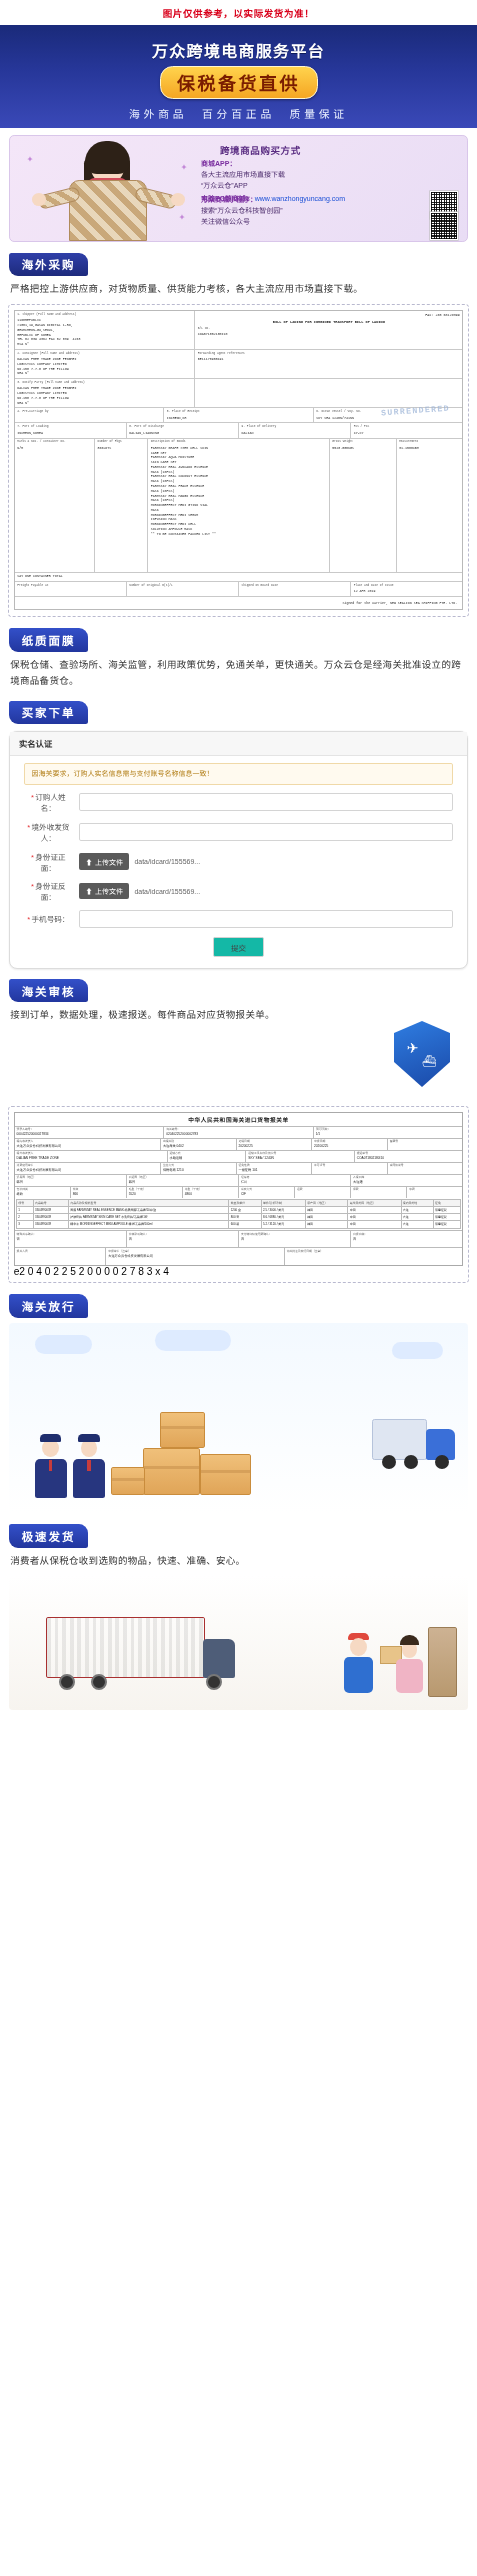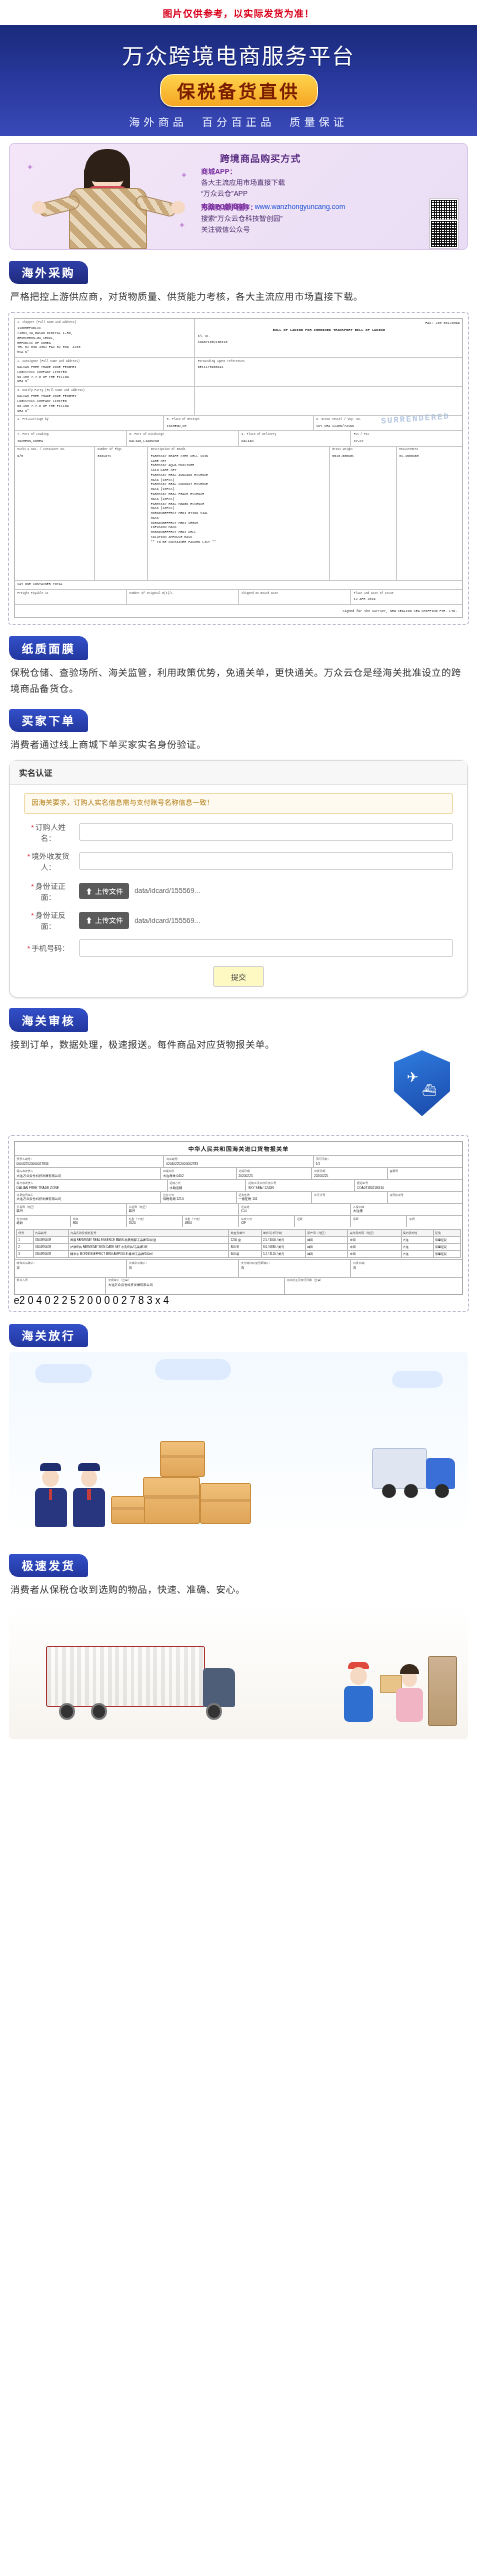--- a/index.html
+++ b/index.html
@@ -33,23 +33,23 @@
 
   
   .hero {
     background: linear-gradient(180deg,#1a2a7a 0%, #27379a 45%, #3a49b8 100%);
     padding: 10.2px 0 6.4px;
     text-align: center;
     position: relative;
   }
   .hero h1 {
     margin: 2.5px 0 3.8px;
-    font-size: 22px;
+    font-size: 16px;
     letter-spacing: 1.3px;
-    font-weight: normal;
+    font-weight: bold;
     color: #fff;
     text-shadow: 0 1.3px 0 #0d1a5a;
   }
   .hero .pill {
     display: inline-block;
     background: linear-gradient(180deg,#ffd34d,#f5a623);
     color: #7a1d00;
     font-size: 18px;
     font-weight: bold;
     letter-spacing: 2.5px;
@@ -254,21 +254,21 @@
   .upbtn {
     display: inline-flex; align-items: center; gap: 2.5px;
     background: #5a5a5a; color: #fff; font-size: 7px;
     padding: 3.2px 6.4px; border-radius: 1.9px; border: none;
     font-family: "Liberation Sans", sans-serif;
   }
   .fname { font-size: 7px; color: #666; margin-left: 5.1px; }
   .submit {
     display: block;
     margin: 9px auto 10.2px;
-    background: #fef9c3;
+    background: #14b8a6;
     border: 0.6px solid #d2d2d2;
     color: #444;
     font-size: 7.6px;
     padding: 3.8px 16.5px;
     border-radius: 1.9px;
     font-family: "Liberation Sans", sans-serif;
   }
 
   
   .decl {
@@ -591,21 +591,20 @@
   </div>
 
   <div class="sec alt">
     <span class="tag">纸质面膜</span>
   </div>
   <div class="secbody" style="margin-bottom:11.5px;">保税仓储、查验场所、海关监管，利用政策优势，免通关单，更快通关。万众云仓是经海关批准设立的跨境商品备货仓。</div>
 
   <div class="sec alt">
     <span class="tag">买家下单</span>
   </div>
-  <div class="secbody">消费者通过线上商城下单买家实名身份验证。</div>
 
   <div class="formcard">
     <div class="fc-head">实名认证</div>
     <div class="notice">因海关要求，订购人实名信息需与支付账号名称信息一致！</div>
 
     <div class="frow">
       <div class="lab"><span class="req">*</span><span>订购人姓名：</span></div>
       <input type="text" placeholder="" style="">
     </div>
 

